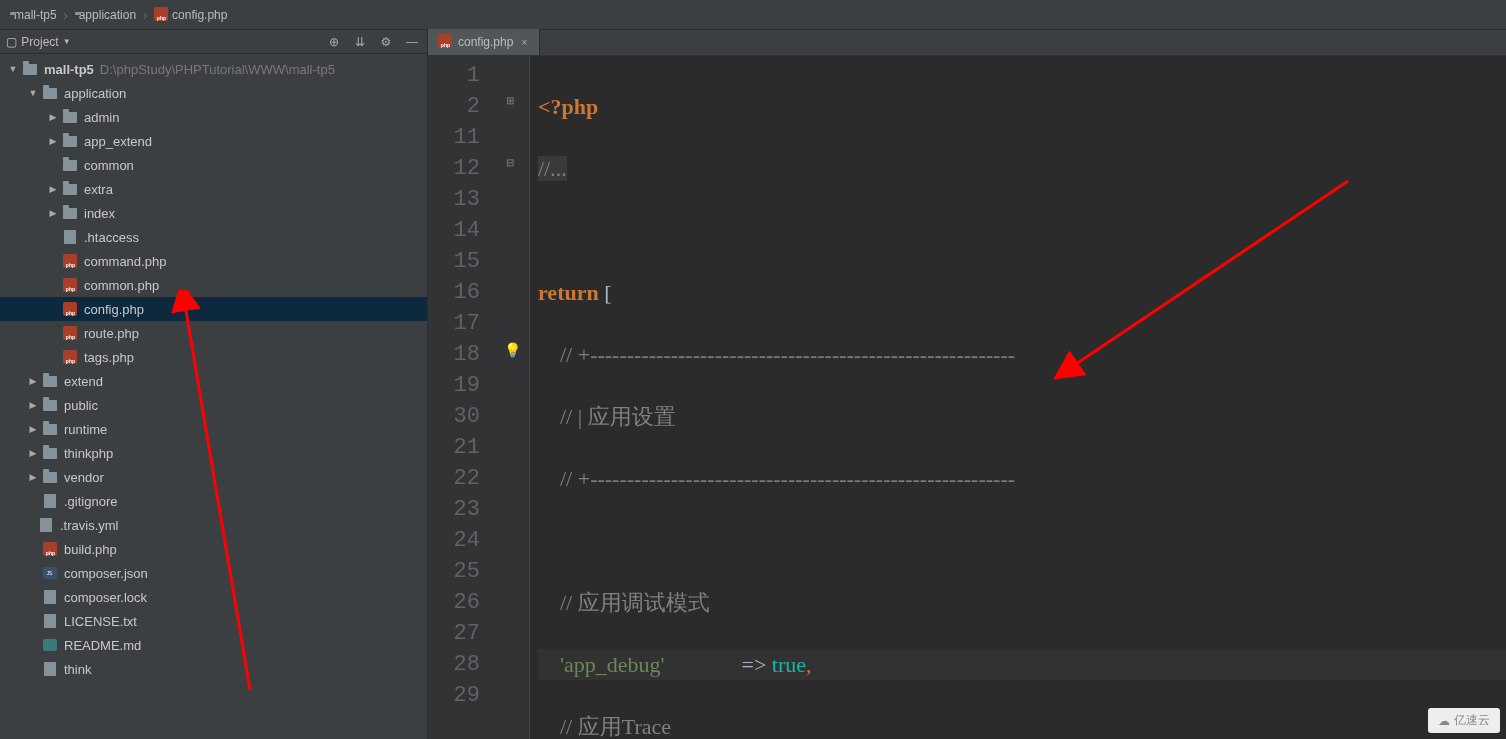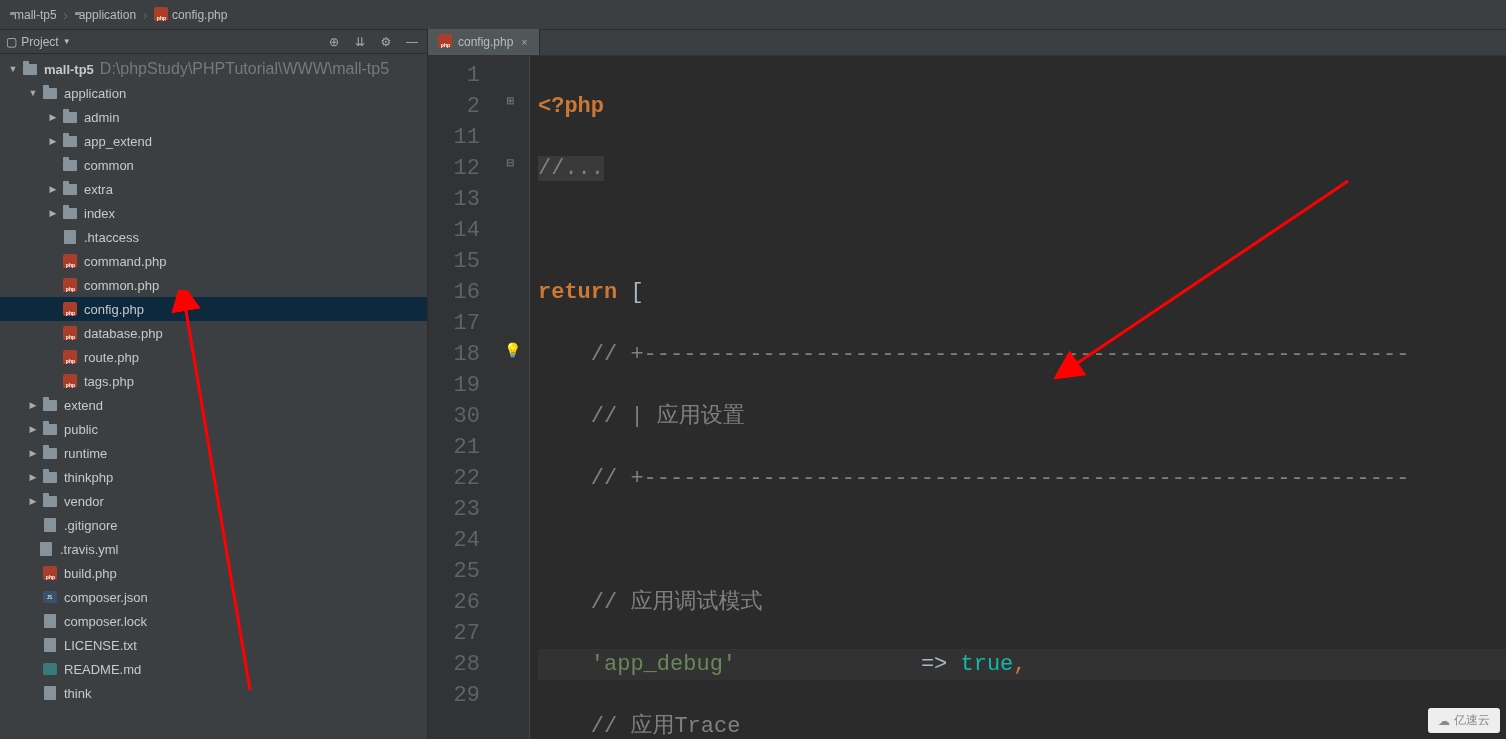--- a/index.html
+++ b/index.html
@@ -70,21 +70,21 @@
   display: inline-flex; align-items: center; justify-content: center;
   font-size: 9px; color: #aaa;
   margin-right: 2px;
 }
 .tree-row .icon {
   width: 16px; height: 16px; margin-right: 6px;
   display: inline-flex; align-items: center; justify-content: center;
 }
 .tree-row .label { color: #c8c8c8; }
 .tree-row .label.bold { font-weight: bold; }
-.tree-row .path { color: #787878; margin-left: 6px; font-size: 16px; }
+.tree-row .path { color: #787878; margin-left: 6px; font-size: 13px; }
 
 
 .folder-ic { width: 14px; height: 11px; background: #87939a; border-radius: 1px; position: relative; }
 .folder-ic::before { content: ""; position: absolute; top: -3px; left: 0; width: 6px; height: 3px; background: #87939a; border-radius: 1px 1px 0 0; }
 .php-ic { width: 14px; height: 14px; background: #a93e2a; border-radius: 2px; display:inline-flex; align-items:flex-end; justify-content:center; font-size:6px; color:#fff; font-weight:bold; }
 .php-ic::after { content:"php"; transform: scale(0.85); transform-origin:center; }
 .txt-ic { width: 12px; height: 14px; background: #87939a; border-radius: 1px; }
 .json-ic { width: 14px; height: 12px; background: #3a506b; border-radius: 2px; display:inline-flex;align-items:center;justify-content:center;font-size:6px;color:#fff; }
 .json-ic::after { content:"JS"; transform:scale(0.8); }
 .md-ic { width: 14px; height: 12px; background: #3a7a7a; border-radius:2px; }
@@ -110,21 +110,21 @@
   font-size: 22px;
   line-height: 31px;
   padding-top: 4px;
 }
 .gutter-extras { width: 32px; background:#313335; border-right:1px solid #444; position:relative; }
 .gutter-extras .fold { position:absolute; left:8px; color:#888; font-size:10px; }
 .gutter-extras .bulb { position:absolute; left:6px; color:#ffc66d; font-size:14px; }
 
 .code {
   flex: 1;
-  font-family: Liberation Mono, monospace;
+  font-family: Liberation Serif, serif;
   font-size: 22px;
   line-height: 31px;
   padding-top: 4px;
   padding-left: 8px;
   white-space: pre;
   position: relative;
 }
 .code .line { height: 31px; }
 .code .line.highlight { background: #323232; }
 .cl { display: inline; }
@@ -248,26 +248,20 @@
         <span class="icon">
             <span class="php-ic"></span>
           </span>
         <span class="label">common.php</span>
       </div>
       <div class="tree-row selected" style="padding-left:62px">
         <span class="icon">
             <span class="php-ic"></span>
           </span>
         <span class="label">config.php</span>
-      </div>
-      <div class="tree-row" style="padding-left:62px">
-        <span class="icon">
-            <span class="php-ic"></span>
-          </span>
-        <span class="label">database.php</span>
       </div>
       <div class="tree-row" style="padding-left:62px">
         <span class="icon">
             <span class="php-ic"></span>
           </span>
         <span class="label">route.php</span>
       </div>
       <div class="tree-row" style="padding-left:62px">
         <span class="icon">
             <span class="php-ic"></span>

